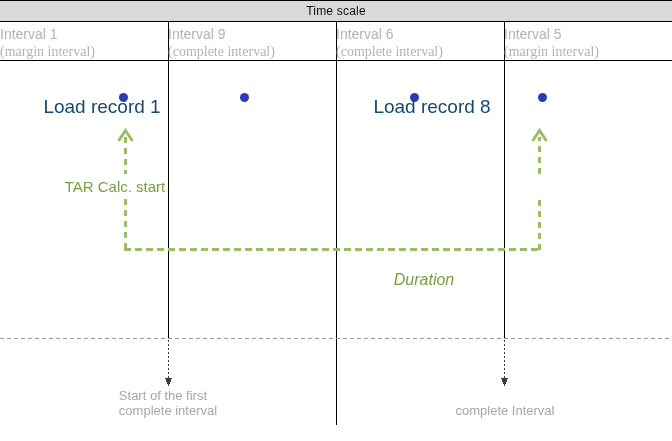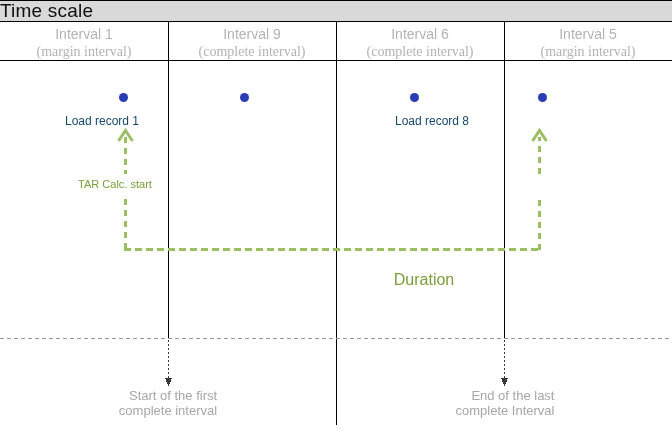--- a/index.html
+++ b/index.html
@@ -4,44 +4,44 @@
 <style>
   html,body { margin:0; padding:0; background:#fff; }
   .canvas {
     position:relative; width:672px; height:441px; background:#ffffff;
     font-family:"Liberation Sans", sans-serif; overflow:hidden;
   }
   .hdr {
     position:absolute; left:0; top:0; width:672px; height:22px;
     box-sizing:border-box; background:#d9d9d9;
     border-top:1px solid #000; border-bottom:1px solid #000;
-    display:flex; align-items:center; 
-    font-size:19px; color:#0f0f0f; letter-spacing:0.2px;
+    display:flex; align-items:center; justify-content:center;
+    font-size:12px; color:#0f0f0f; letter-spacing:0.2px;
   }
   .lines { position:absolute; left:0; top:0; pointer-events:none; }
   .interval-label {
-    position:absolute; top:26px; width:168px; text-align:center;
+    position:absolute; top:26px; width:168px; text-align:left;
     color:#b3b3b3; font-size:14px; line-height:17px; white-space:nowrap;
   }
   .interval-label .sub { display:block;font-family:Liberation Serif, serif; }
   .dot {
     position:absolute; width:9px; height:9px; border-radius:50%;
     background:#2a3cb4;
   }
   .record {
-    position:absolute; top:114px; transform:translateX(-50%);
-    color:#17496d; font-size:12px; white-space:nowrap;
+    position:absolute; top:96px; transform:translateX(-50%);
+    color:#17496d; font-size:19px; white-space:nowrap;
   }
   .green-label {
     position:absolute; transform:translateX(-50%);
-    color:#7a9e3b; font-size:11px; white-space:nowrap;
+    color:#7a9e3b; font-size:15px; white-space:nowrap;
   }
-  .duration-label { font-size:16px; }
+  .duration-label { font-size:16px;font-style:italic; }
   .footnote {
-    position:absolute; transform:translateX(-50%); text-align:right;
+    position:absolute; transform:translateX(-50%); text-align:left;
     color:#a6a6a6; font-size:13px; line-height:15px; white-space:nowrap;
   }
 </style>
 </head>
 <body>
 
 <div class="canvas">
 
   <svg class="lines" width="672" height="441" viewBox="0 0 672 441" shape-rendering="crispEdges">
 
@@ -100,17 +100,17 @@
   <div class="record" style="left:432px">Load record 8</div>
 
   <div class="green-label" style="left:115px; top:178px">TAR Calc. start</div>
   <div class="green-label duration-label" style="left:424px; top:271px">Duration</div>
 
   <div class="footnote" style="left:168px; top:388px">
     <span>Start of the first</span><br>
     <span>complete interval</span>
   </div>
   <div class="footnote" style="left:505px; top:388px">
-    <span>End of the last</span><br>
+    <br>
     <span>complete Interval</span>
   </div>
 
 </div>
 
 </body></html>

